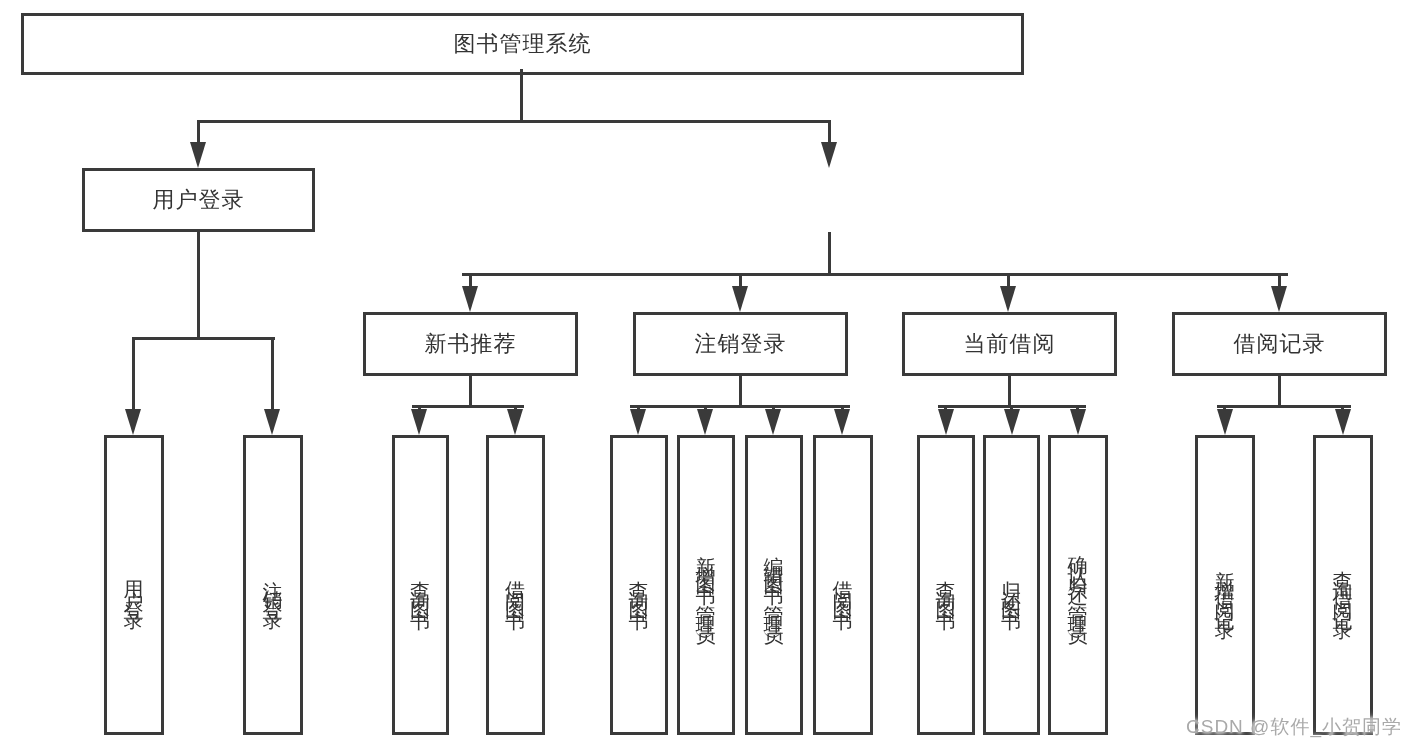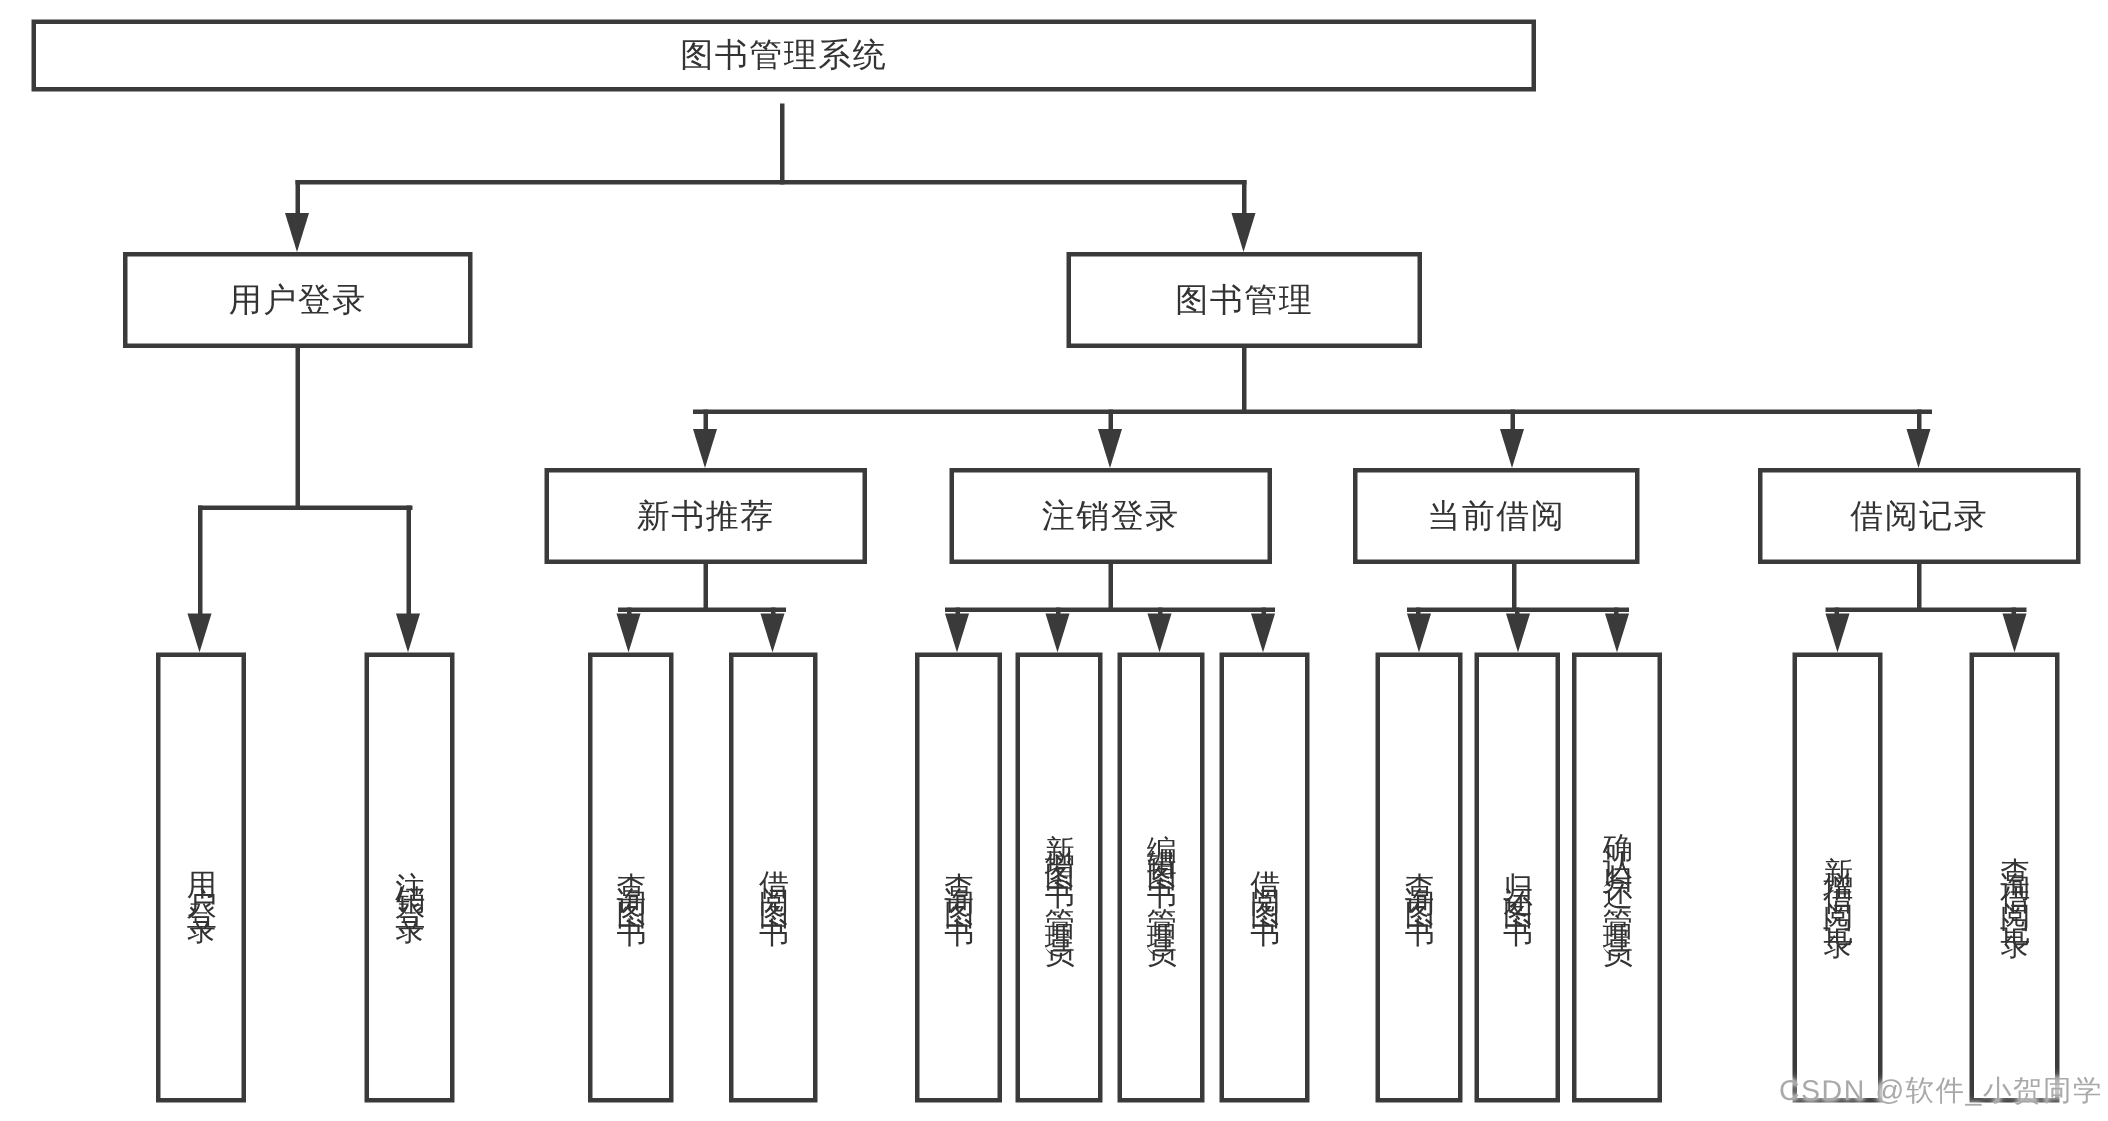--- a/index.html
+++ b/index.html
@@ -55,31 +55,30 @@
     text-shadow:0 0 3px #ffffff,0 0 5px #ffffff,0 0 8px #ffffff;
     z-index:5;
     text-align:center;
   }
 </style>
 </head>
 <body>
 
 <div class="canvas">
 
-  <div class="box" style="left:21px;top:13px;width:1003px;height:48px;">图书管理系统</div>
+  <div class="box" style="left:21px;top:13px;width:1003px;height:62px;">图书管理系统</div>
 
   <div class="box" style="left:82px;top:168px;width:233px;height:64px;">用户登录</div>
 
-  <div class="box" style="left:711px;top:168px;width:237px;height:64px;">图书管理</div>
 
   <div class="box" style="left:363px;top:312px;width:215px;height:64px;">新书推荐</div>
 
   <div class="box" style="left:633px;top:312px;width:215px;height:64px;">注销登录</div>
 
-  <div class="box" style="left:902px;top:312px;width:191px;height:64px;">当前借阅</div>
+  <div class="box" style="left:902px;top:312px;width:215px;height:64px;">当前借阅</div>
 
   <div class="box" style="left:1172px;top:312px;width:215px;height:64px;">借阅记录</div>
 
   <div class="box vbox" style="left:104px;top:435px;width:60px;height:300px;">用户登录</div>
 
   <div class="box vbox" style="left:243px;top:435px;width:60px;height:300px;">注销登录</div>
 
   <div class="box vbox" style="left:392px;top:435px;width:57px;height:300px;">查询图书</div>
 
   <div class="box vbox" style="left:486px;top:435px;width:59px;height:300px;">借阅图书</div>

